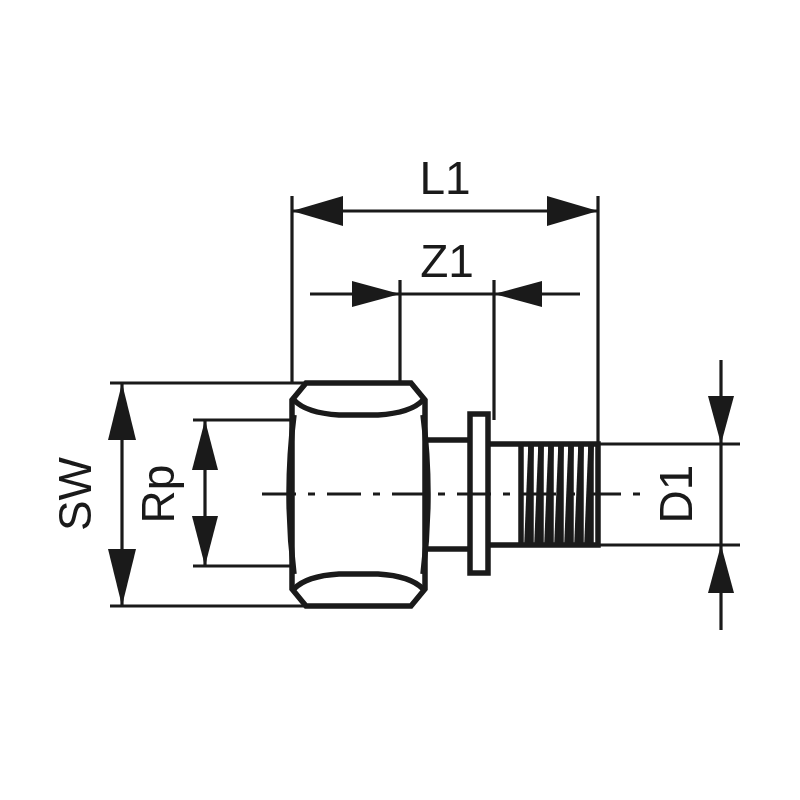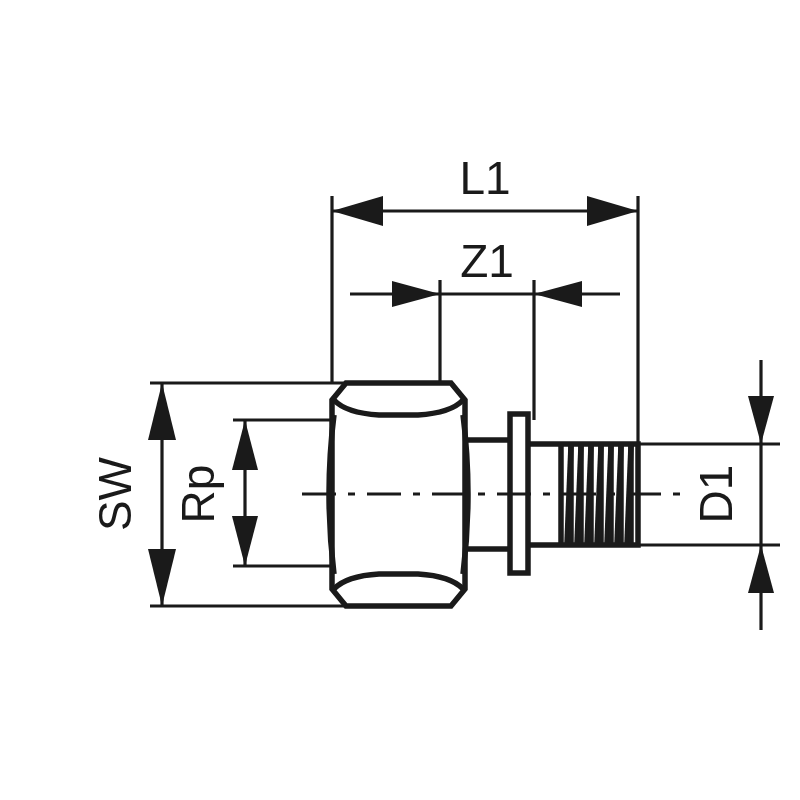--- a/index.html
+++ b/index.html
@@ -11,21 +11,20 @@
     width: 800px;
     height: 800px;
     font-family: "Liberation Sans", sans-serif;
     overflow: hidden;
   }
   #drawing-root {
     position: relative;
     width: 672px;
     height: 800px;
     background: #ffffff;
-    margin-left: 40px;
   }
   svg.technical-drawing {
     display: block;
     width: 800px;
     height: 800px;
   }
   .part-outline {
     fill: #ffffff;
     stroke: #1a1a1a;
     stroke-width: 5.5;

